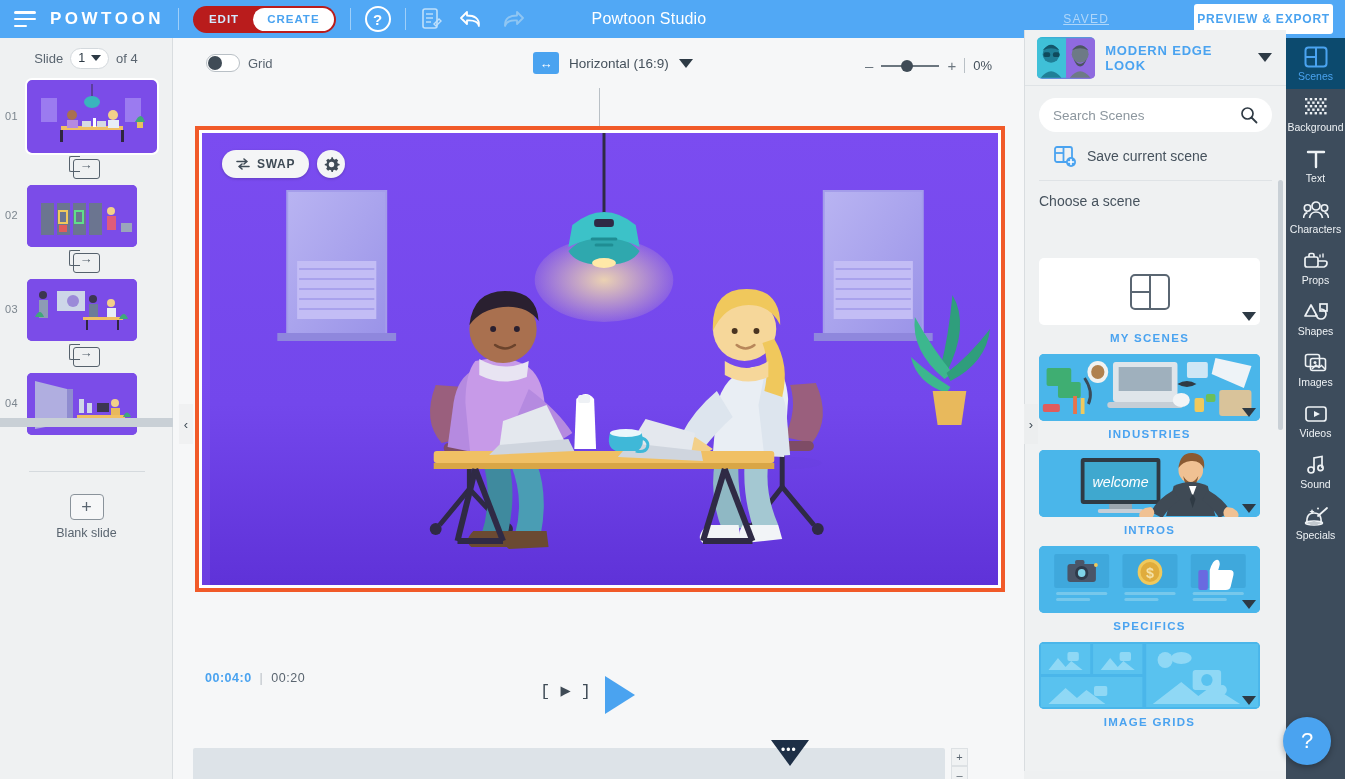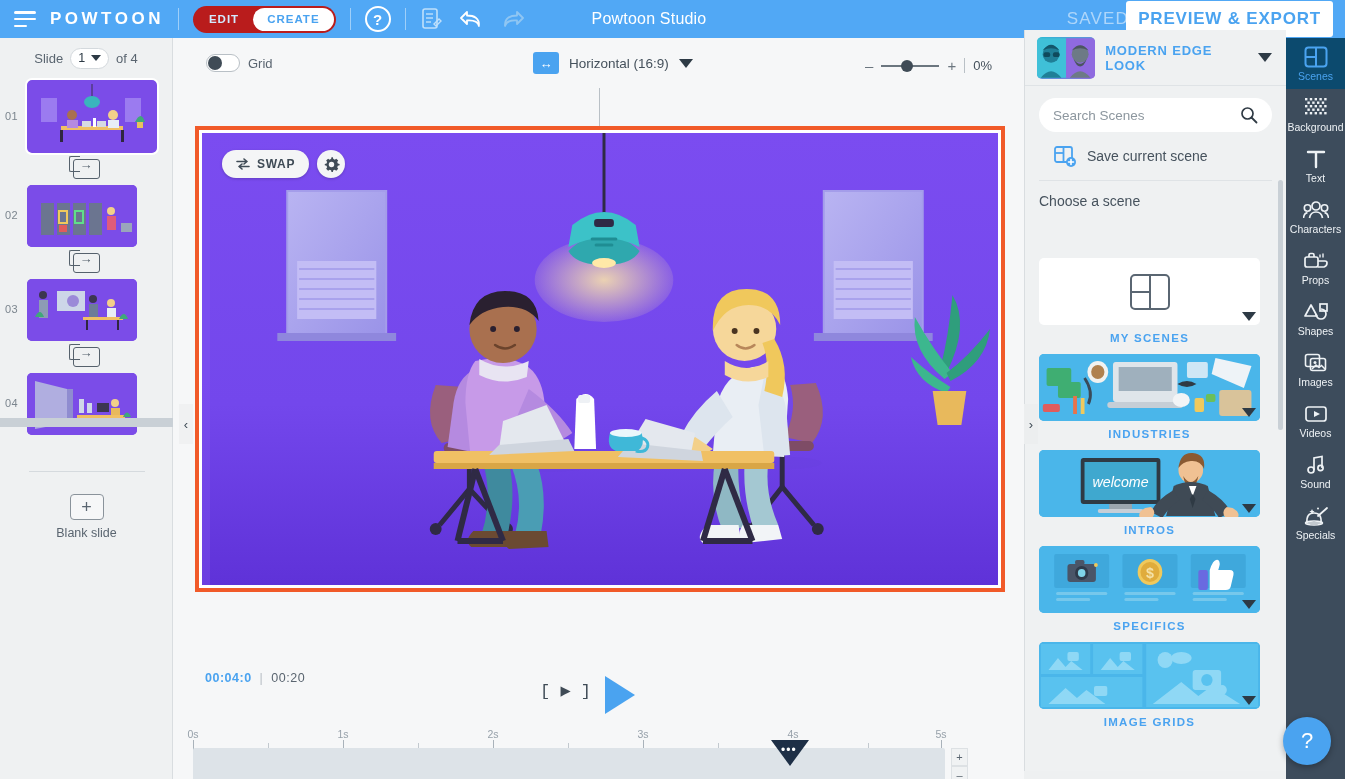--- a/index.html
+++ b/index.html
@@ -27,23 +27,23 @@
   .seg { display: flex; align-items: center; background: #b91c1c; border-radius: 14px; height: 27px; padding: 2px; }
   .seg .opt { font-size: 11.5px; font-weight: bold; letter-spacing: 1px; color: #d3ebff;
     padding: 0 14px; line-height: 23px; border-radius: 12px; cursor: pointer; }
   .seg .opt.active { background: #fff; color: #4aa3f0; }
   .circ-icon { width: 26px; height: 26px; border-radius: 50%; border: 2px solid #fff;
     color: #fff; font-size: 15px; font-weight: bold; display: flex; align-items: center;
     justify-content: center; cursor: pointer; }
   .doc-icon { color: #bfe0fb; cursor: pointer; display:flex; }
   .undo, .redo { cursor: pointer; display: flex; margin-left: 16px; }
   .studio-title { color: #fff; font-size: 16px; margin-left: 66px; letter-spacing: .2px; }
-  .saved { position: absolute; right: 216px; color: #aed6fa; font-size: 17px; letter-spacing: 1.2px; }
+  .saved { position: absolute; right: 236px; color: #aed6fa; font-size: 12px; letter-spacing: 1.2px; text-decoration: underline; }
   .preview-btn { position: absolute; right: 12px; background: #fff; color: #4aa3f0;
-    font-size: 17px; font-weight: bold; letter-spacing: .8px; padding: 8px 12px;
+    font-size: 12px; font-weight: bold; letter-spacing: .8px; padding: 8px 3px;
     border-radius: 3px; cursor: pointer; }
 
   
   .slides-panel { position: absolute; left: 0; top: 38px; width: 173px; height: 741px;
     background: #eff1f2; border-right: 1px solid #d9dde0; }
   .slide-head { display: flex; align-items: center; justify-content: center;
     gap: 7px; height: 40px; font-size: 13px; color: #5a6570; }
   .slide-select { background: #fff; border: 1px solid #d4d9dd; border-radius: 11px;
     height: 21px; display: flex; align-items: center; gap: 6px; padding: 0 7px;
     font-size: 12.5px; color: #2d3a45; cursor: pointer; }
@@ -552,39 +552,20 @@
       <div class="step-btn">[ ▶ ]</div>
       <div class="play-btn"></div>
       <div class="speaker">
         <svg width="20" height="18" viewBox="0 0 20 18">
           <path d="M11 3 L6 7 H3 v4 h3 l5 4 z" fill="none" stroke="#2f3a44" stroke-width="1.8" stroke-linejoin="round"></path>
         </svg>
       </div>
     </div>
 
     <div class="timeline">
-      <div class="ruler">
-        <span class="tick-label" style="left:0">0s</span>
-        <span class="tick-label" style="left:150px">1s</span>
-        <span class="tick-label" style="left:300px">2s</span>
-        <span class="tick-label" style="left:450px">3s</span>
-        <span class="tick-label" style="left:600px">4s</span>
-        <span class="tick-label" style="left:748px">5s</span>
-        <i class="tick major" style="left:0"></i>
-        <i class="tick" style="left:75px"></i>
-        <i class="tick major" style="left:150px"></i>
-        <i class="tick" style="left:225px"></i>
-        <i class="tick major" style="left:300px"></i>
-        <i class="tick" style="left:375px"></i>
-        <i class="tick major" style="left:450px"></i>
-        <i class="tick" style="left:525px"></i>
-        <i class="tick major" style="left:600px"></i>
-        <i class="tick" style="left:675px"></i>
-        <i class="tick major" style="left:748px"></i>
-      </div>
 
       <div class="track"></div>
 
       <div class="playhead" style="left:598px">
         <span class="dots">•••</span>
       </div>
 
       <div class="tl-zoom">
         <div>+</div>
         <div>–</div>

